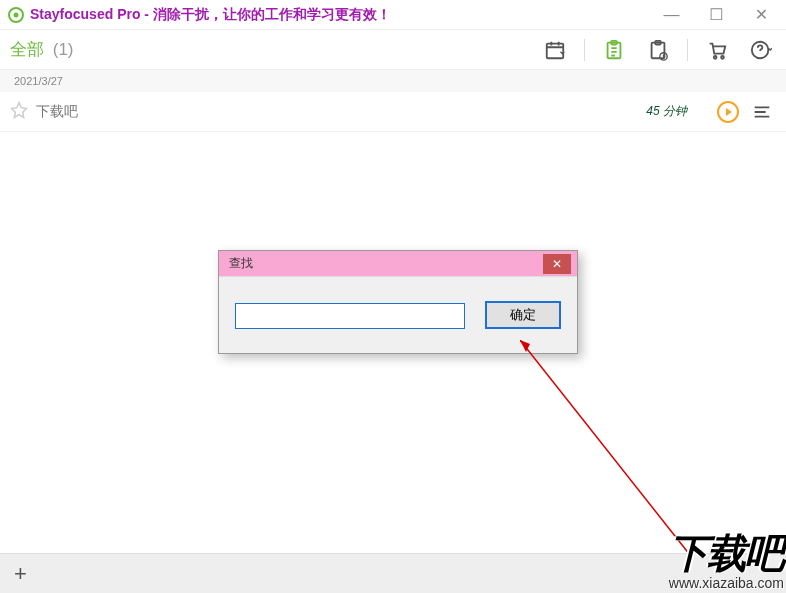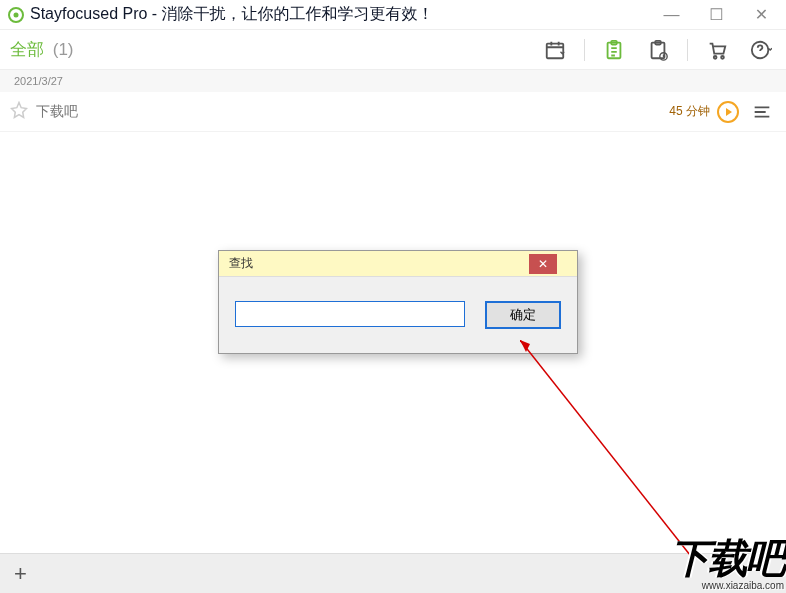--- a/index.html
+++ b/index.html
@@ -1,62 +1,62 @@
 <!DOCTYPE html>
 <html><head>
   <meta charset="utf-8">
   <style>
     * { margin: 0; padding: 0; box-sizing: border-box; font-family: "Microsoft YaHei", Arial, sans-serif; }
     body { width: 786px; height: 593px; background: #fff; position: relative; overflow: hidden; }
 
     
     .titlebar { height: 30px; display: flex; align-items: center; padding: 0 2px 0 8px; background: #fff; border-bottom: 1px solid #eee; }
     .titlebar .app-icon { width: 16px; height: 16px; margin-right: 6px; }
-    .titlebar .title { font-size: 16px; color: #0f172a; }
+    .titlebar .title { font-size: 14px; color: #a21caf; font-weight: bold; }
     .win-controls { margin-left: auto; display: flex; }
     .win-btn { width: 45px; height: 30px; display: inline-flex; align-items: center; justify-content: center; color: #888; cursor: pointer; }
 
     
     .toolbar { height: 40px; display: flex; align-items: center; padding: 0 10px; border-bottom: 1px solid #eee; }
     .filter { color: #6cbb3c; font-size: 17px; }
     .tool-icons { margin-left: auto; display: flex; gap: 14px; align-items: center; }
     .tool-icon { width: 30px; height: 30px; display: inline-flex; align-items: center; justify-content: center; color: #555; cursor: pointer; }
     .divider { height: 22px; border-left: 1px solid #ddd; }
 
     
     .date-row { height: 22px; background: #f7f7f7; color: #888; font-size: 11px; padding: 0 14px; display: flex; align-items: center; }
 
     
     .task-row { height: 40px; display: flex; align-items: center; padding: 0 10px; border-bottom: 1px solid #f2f2f2; }
     .star { color: #ccc; cursor: pointer; margin-right: 8px; }
     .task-name { font-size: 14px; color: #777; }
-    .task-time { margin-left: auto; font-size: 12px; color: #a16207; margin-right: 4px; }
+    .task-time { margin-left: auto; font-size: 12px; color: #14532d; margin-right: 27px; font-style: italic; }
     .play-btn { width: 28px; height: 28px; display: inline-flex; align-items: center; justify-content: center; color: #f5a623; cursor: pointer; margin-right: 6px; }
     .more-btn { width: 28px; height: 28px; display: inline-flex; align-items: center; justify-content: center; color: #555; cursor: pointer; }
 
     
     .bottom-bar { position: absolute; bottom: 0; left: 0; right: 0; height: 40px; background: #eee; border-top: 1px solid #ddd; display: flex; align-items: center; padding: 0 14px; }
     .add-btn { font-size: 22px; color: #555; cursor: pointer; }
 
     
     .dialog { position: absolute; left: 218px; top: 250px; width: 360px; background: #f0f0f0; border: 1px solid #999; box-shadow: 4px 4px 10px rgba(0,0,0,0.25); }
-    .dlg-title { height: 26px; display: flex; align-items: center; padding: 0 20px 0 10px; background: #fef9c3; border-bottom: 1px solid #ddd; }
+    .dlg-title { height: 26px; display: flex; align-items: center; padding: 0 6px 0 10px; background: #f9a8d4; border-bottom: 1px solid #ddd; }
     .dlg-title-text { font-size: 12px; color: #333; }
     .dlg-close { margin-left: auto; width: 28px; height: 20px; background: #c75050; color: #fff; display: flex; align-items: center; justify-content: center; cursor: pointer; font-size: 12px; }
-    .dlg-body { padding: 24px 16px; display: flex; gap: 20px; align-items: flex-start; }
+    .dlg-body { padding: 24px 16px; display: flex; gap: 20px; align-items: flex-end; }
     .dlg-input { flex: 1; height: 26px; border: 1px solid #1e6fd6; padding: 0 4px; font-size: 13px; background: #fff; }
     .dlg-ok { width: 76px; height: 28px; background: #e1e1e1; border: 2px solid #1e6fd6; font-size: 13px; cursor: pointer; }
 
     
     .arrow { position: absolute; left: 520px; top: 340px; pointer-events: none; }
 
     
     .watermark { position: absolute; right: 2px; bottom: 2px; pointer-events: none; }
     .wm-text { font-family: "SimHei", sans-serif; font-size: 40px; font-weight: 900; font-style: italic; color: #000; letter-spacing: -2px; text-shadow: 2px 0 #fff, -2px 0 #fff; }
-    .wm-url { font-size: 10px; color: #333; text-align: right; margin-top: -6px; text-shadow: 1px 1px #fff; }
+    .wm-url { font-size: 14px; color: #333; text-align: right; margin-top: -6px; text-shadow: 1px 1px #fff; }
   </style>
 </head>
 <body>
 
 <div class="titlebar">
   <span class="app-icon">
     <svg width="16" height="16" viewBox="0 0 16 16">
         <circle cx="8" cy="8" r="7" fill="none" stroke="#6cbb3c" stroke-width="2"></circle>
         <circle cx="8" cy="8" r="2.5" fill="#6cbb3c"></circle>
       </svg>

